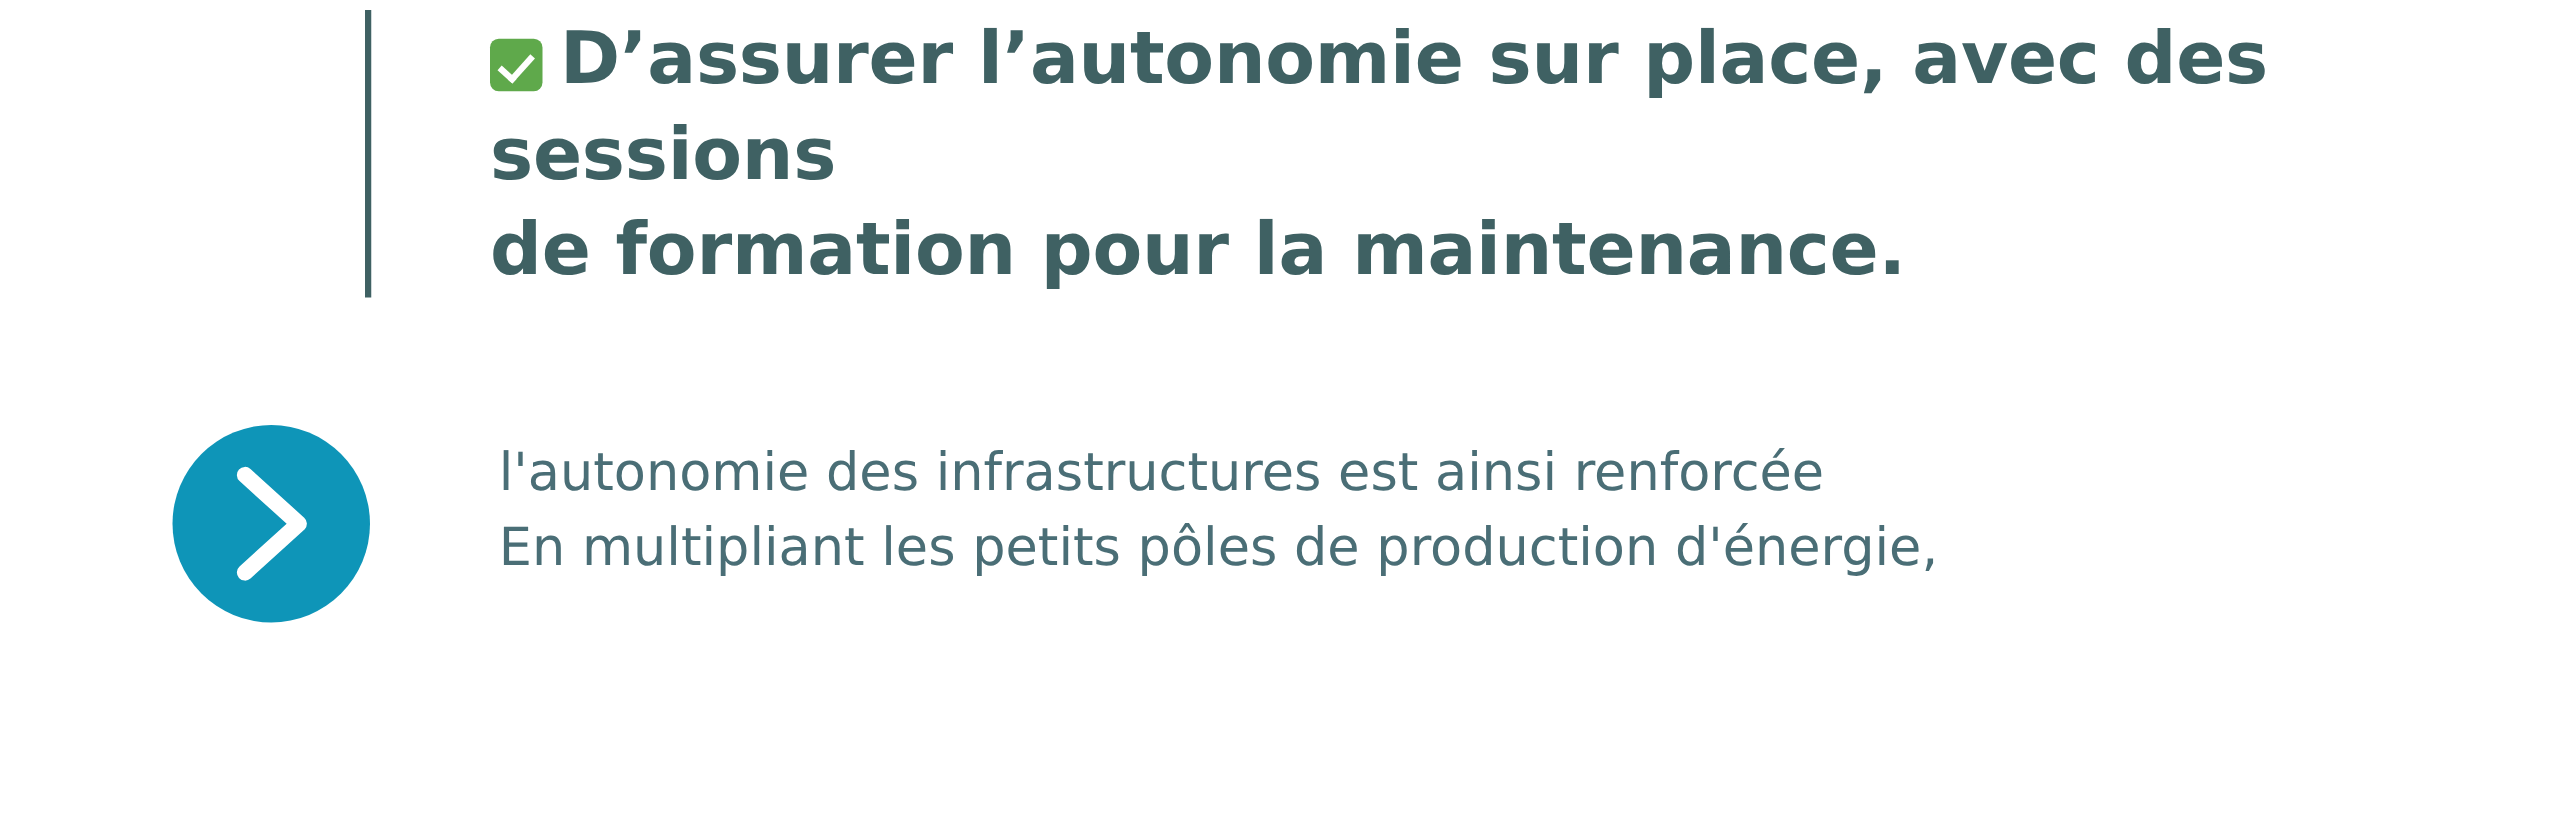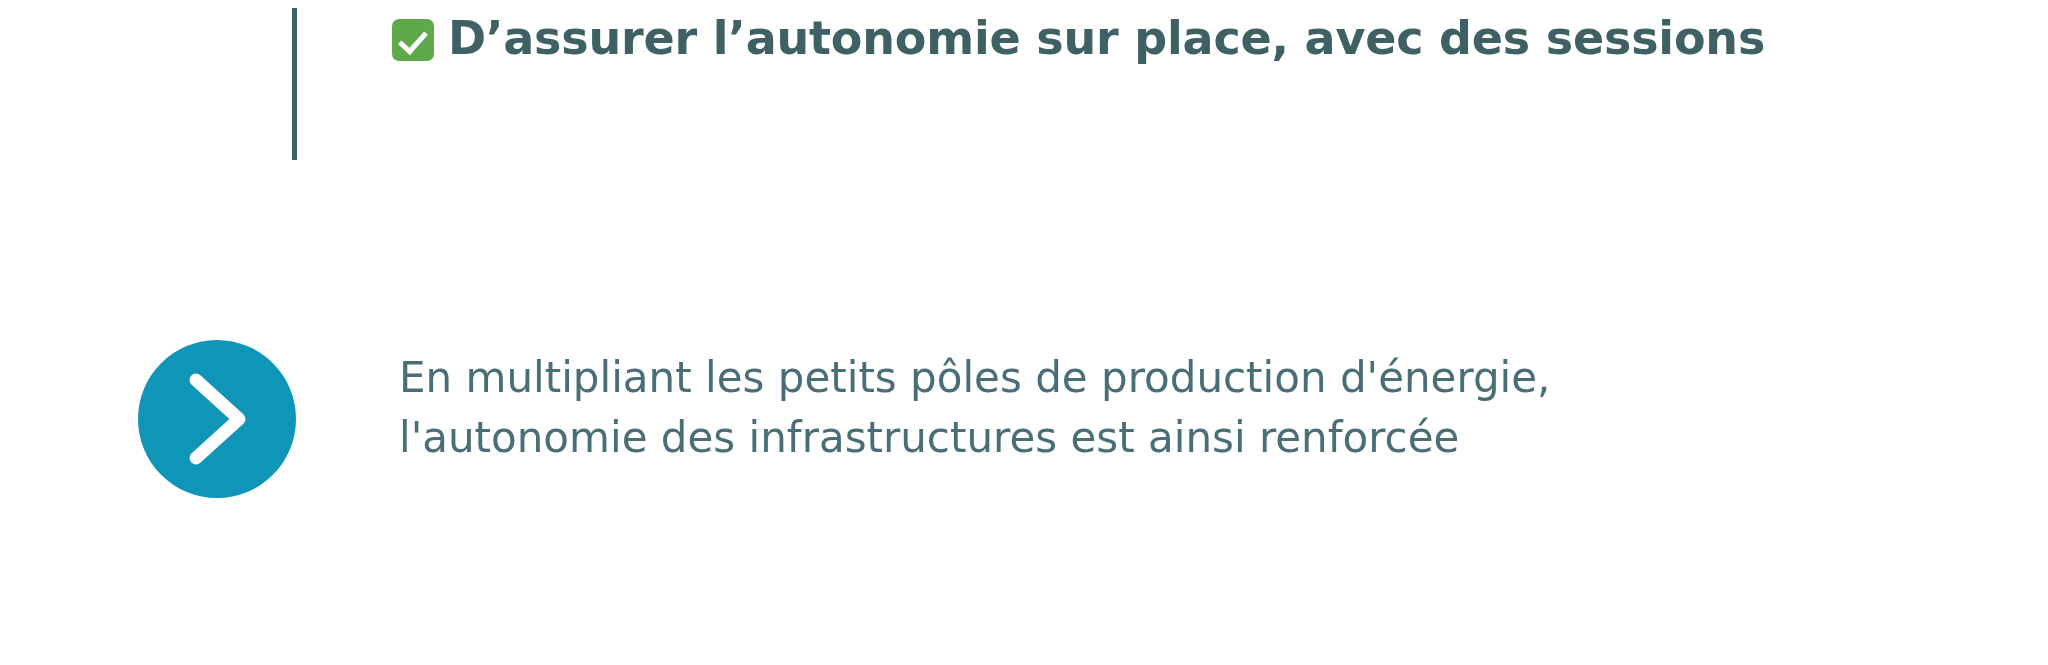--- a/index.html
+++ b/index.html
@@ -29,21 +29,21 @@
     background: #3f6163;
     flex: none;
   }
   .quote-body {
     padding-left: 95px;
     max-width: 1430px;
   }
   .quote-text {
     font-family: "DejaVu Sans", sans-serif;
     font-weight: bold;
-    font-size: 46px;
+    font-size: 58px;
     line-height: 1.32;
     color: #3f6163;
     letter-spacing: -0.2px;
     margin: 0;
   }
   .check-icon {
     display: inline-block;
     width: 42px;
     height: 42px;
     border-radius: 7px;
@@ -101,29 +101,30 @@
   .note-text .line { display: block; white-space: nowrap; }
 </style>
 </head>
 <body>
 
 <div class="quote-block">
   <div class="quote-bar"></div>
   <div class="quote-body">
     <p class="quote-text">
       <span class="check-icon"></span><span>D’assurer l’autonomie sur place, avec des sessions</span><br>
+      <span>de formation pour la maintenance.</span>
     </p>
   </div>
 </div>
 
 <div class="note-block">
   <div class="arrow-badge">
     <svg width="70" height="94" viewBox="0 0 70 94" aria-hidden="true">
       <polyline points="14,8 57,47 14,86" fill="none" stroke="#ffffff" stroke-width="13" stroke-linecap="round" stroke-linejoin="round"></polyline>
     </svg>
   </div>
   <div class="note-body">
     <p class="note-text">
+      <span class="line">l'autonomie des infrastructures est ainsi renforcée</span>
       <span class="line">En multipliant les petits pôles de production d'énergie,</span>
-      <span class="line">l'autonomie des infrastructures est ainsi renforcée</span>
     </p>
   </div>
 </div>
 
 </body></html>

